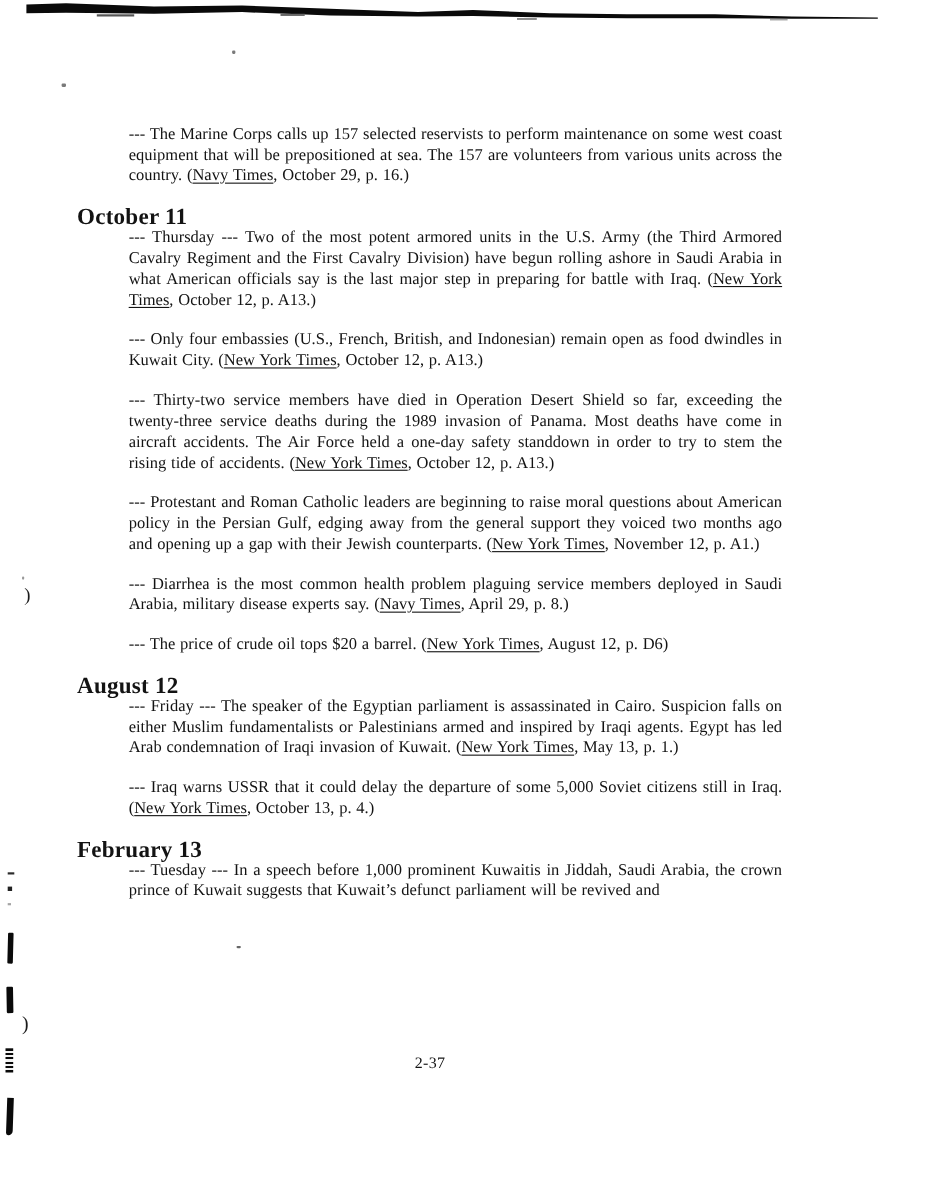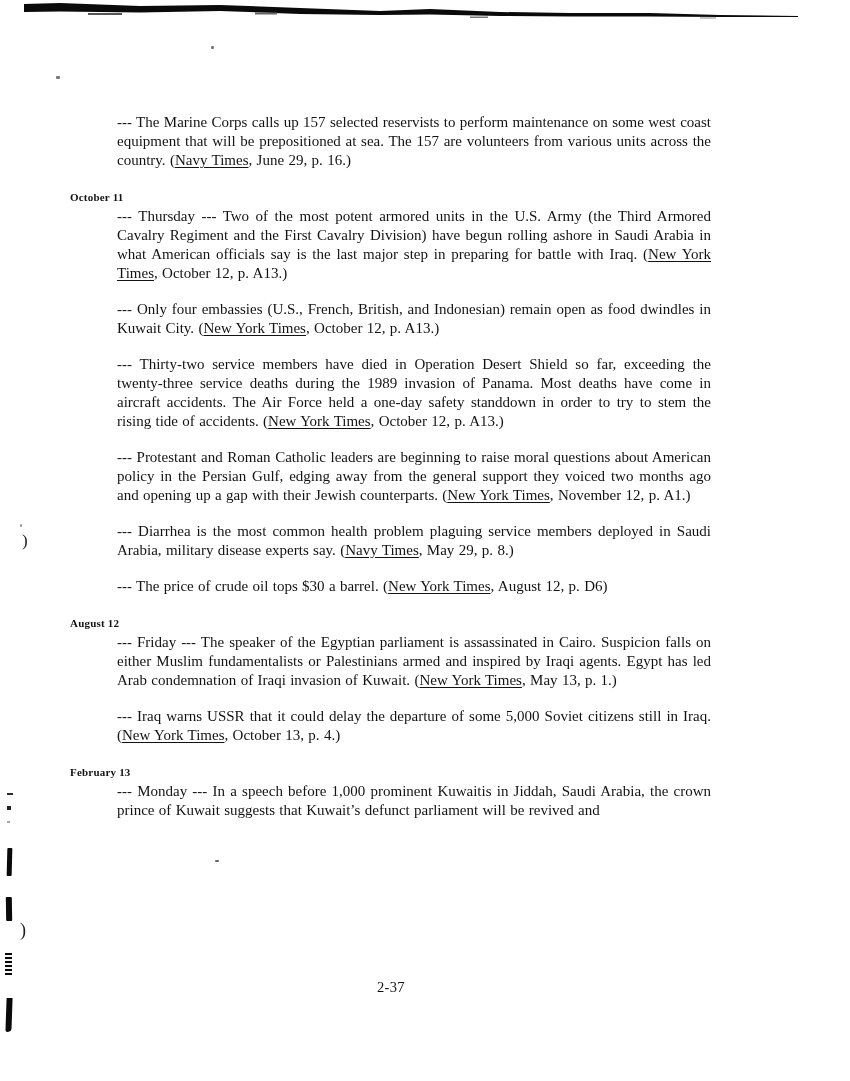--- a/index.html
+++ b/index.html
@@ -12,39 +12,38 @@
     color: #131313;
   }
   .scan-top-bar { position: absolute; left: 0; top: 0; width: 850px; height: 30px; }
   .doc-body {
     position: absolute;
     left: 70px; top: 113px;
     width: 641px;
   }
   .heading {
     font-weight: bold;
-    font-size: 11px;
+    font-size: 21px;
     line-height: 19px;
     margin: 18px 0 0 0;
     letter-spacing: 0.2px;
   }
   .para {
     font-size: 15px;
     line-height: 19px;
     margin: 0 0 17px 47px;
     text-align: justify;
     word-spacing: 0.6px;
   }
   .underline { text-decoration: underline; text-underline-offset: 2px; }
   .page-number {
     position: absolute;
     left: 377px; top: 959px;
     font-size: 14.5px;
     letter-spacing: 0.3px;
-    margin-top: 20px;
   }
   
   .mark { position: absolute; background: #0a0a0a; }
   .paren-mark { position: absolute; font-size: 17px; color: #1a1a1a; background: none; font-family: "Liberation Serif", serif; }
   .speck { position: absolute; background: #7a7a7a; border-radius: 1px; }
   .bar1 { left: 7px; top: 848px; width: 5px; height: 28px; transform: rotate(1.5deg); border-radius: 1px; }
   .bar2 { left: 6px; top: 897px; width: 6px; height: 24px; transform: rotate(-1deg); border-radius: 1px; }
   .hash { left: 5px; top: 953px; width: 7px; height: 22px;
           background: repeating-linear-gradient(180deg, #0a0a0a 0 2px, #f4f4f4 2px 4px); }
   .bracket { left: 6px; top: 998px; width: 6px; height: 34px; transform: rotate(2deg);
@@ -73,28 +72,28 @@
 <div class="dashm mark"></div>
 <div class="sqm mark"></div>
 <div class="tickm mark"></div>
 <div class="mark bar1"></div>
 <div class="mark bar2"></div>
 <div class="paren-mark" style="left:20px; top:920px; font-size:18px;">)</div>
 <div class="hash mark"></div>
 <div class="mark bracket"></div>
 
 <div class="doc-body">
-    <p class="para"><span>--- The Marine Corps calls up 157 selected reservists to perform maintenance on some west coast equipment that will be prepositioned at sea. The 157 are volunteers from various units across the country. (</span><span class="underline">Navy Times</span><span>, June 29, p. 16.)</span></p>
+    <p class="para"><span>--- The Marine Corps calls up 157 selected reservists to perform maintenance on some west coast equipment that will be prepositioned at sea. The 157 are volunteers from various units across the country. (</span><span class="underline">Navy Times</span><span>, October 29, p. 16.)</span></p>
     <div class="heading">October 11</div>
     <p class="para"><span>--- Thursday --- Two of the most potent armored units in the U.S. Army (the Third Armored Cavalry Regiment and the First Cavalry Division) have begun rolling ashore in Saudi Arabia in what American officials say is the last major step in preparing for battle with Iraq. (</span><span class="underline">New York Times</span><span>, October 12, p. A13.)</span></p>
     <p class="para"><span>--- Only four embassies (U.S., French, British, and Indonesian) remain open as food dwindles in Kuwait City. (</span><span class="underline">New York Times</span><span>, October 12, p. A13.)</span></p>
     <p class="para"><span>--- Thirty-two service members have died in Operation Desert Shield so far, exceeding the twenty-three service deaths during the 1989 invasion of Panama. Most deaths have come in aircraft accidents. The Air Force held a one-day safety standdown in order to try to stem the rising tide of accidents. (</span><span class="underline">New York Times</span><span>, October 12, p. A13.)</span></p>
     <p class="para"><span>--- Protestant and Roman Catholic leaders are beginning to raise moral questions about American policy in the Persian Gulf, edging away from the general support they voiced two months ago and opening up a gap with their Jewish counterparts. (</span><span class="underline">New York Times</span><span>, November 12, p. A1.)</span></p>
-    <p class="para"><span>--- Diarrhea is the most common health problem plaguing service members deployed in Saudi Arabia, military disease experts say.  (</span><span class="underline">Navy Times</span><span>, May 29, p. 8.)</span></p>
-    <p class="para"><span>--- The price of crude oil tops $30 a barrel.  (</span><span class="underline">New York Times</span><span>, August 12, p. D6)</span></p>
+    <p class="para"><span>--- Diarrhea is the most common health problem plaguing service members deployed in Saudi Arabia, military disease experts say.  (</span><span class="underline">Navy Times</span><span>, April 29, p. 8.)</span></p>
+    <p class="para"><span>--- The price of crude oil tops $20 a barrel.  (</span><span class="underline">New York Times</span><span>, August 12, p. D6)</span></p>
     <div class="heading">August 12</div>
     <p class="para"><span>--- Friday --- The speaker of the Egyptian parliament is assassinated in Cairo. Suspicion falls on either Muslim fundamentalists or Palestinians armed and inspired by Iraqi agents. Egypt has led Arab condemnation of Iraqi invasion of Kuwait. (</span><span class="underline">New York Times</span><span>, May 13, p. 1.)</span></p>
     <p class="para"><span>--- Iraq warns USSR that it could delay the departure of some 5,000 Soviet citizens still in Iraq. (</span><span class="underline">New York Times</span><span>, October 13, p. 4.)</span></p>
     <div class="heading">February 13</div>
-    <p class="para"><span>--- Monday --- In a speech before 1,000 prominent Kuwaitis in Jiddah, Saudi Arabia, the crown prince of Kuwait suggests that Kuwait’s defunct parliament will be revived and</span></p>
+    <p class="para"><span>--- Tuesday --- In a speech before 1,000 prominent Kuwaitis in Jiddah, Saudi Arabia, the crown prince of Kuwait suggests that Kuwait’s defunct parliament will be revived and</span></p>
   </div>
 
 <div class="page-number">2-37</div>
 
 </body></html>

